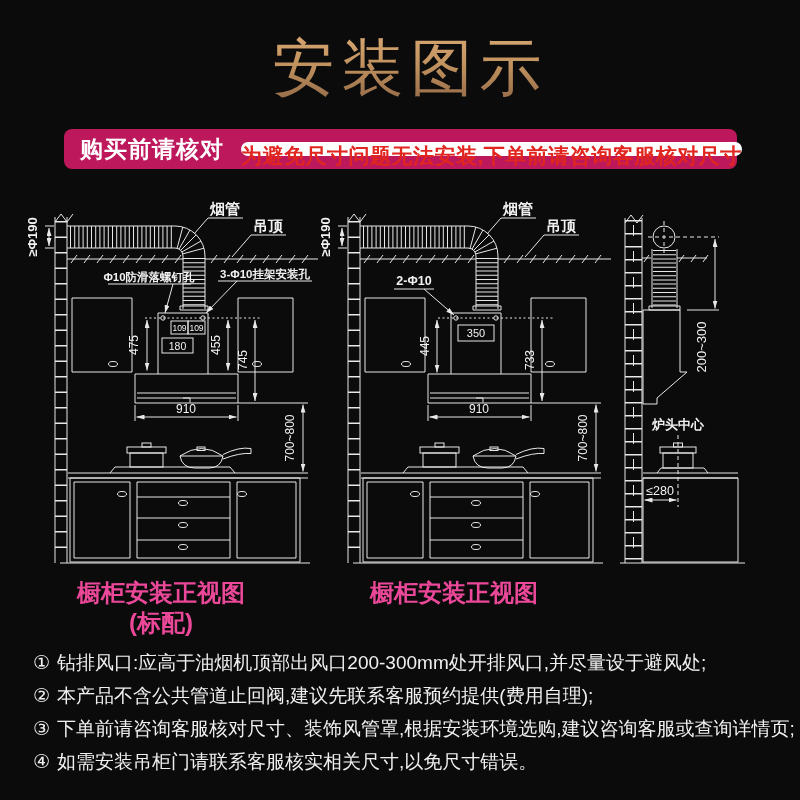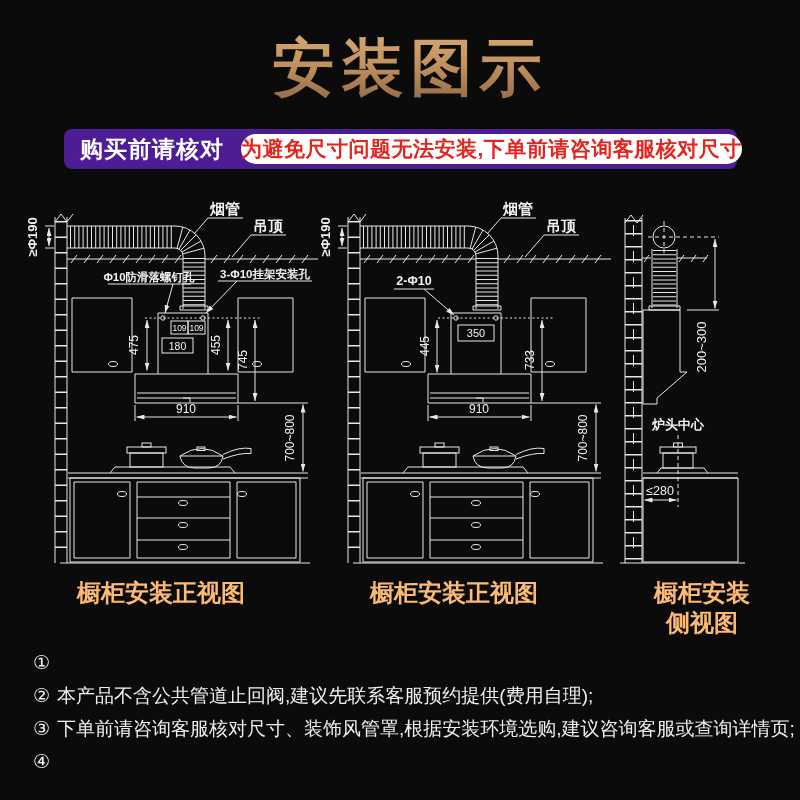--- a/index.html
+++ b/index.html
@@ -1,52 +1,52 @@
 <!DOCTYPE html>
 <html><head>
 <meta charset="utf-8">
 <style>
   html,body{margin:0;padding:0;background:#000;}
   #stage{position:relative;width:800px;height:800px;background:#0b0b0b;overflow:hidden;
          font-family:"Liberation Sans","DejaVu Sans",sans-serif;}
   
   #title{position:absolute;left:0;right:0;top:26px;text-align:center;
-         font-size:62px;font-weight:700;letter-spacing:7px;
+         font-size:62px;font-weight:400;letter-spacing:7px;
          background:linear-gradient(180deg,#dcab78 0%,#c2935f 45%,#8a6243 100%);
          -webkit-background-clip:text;background-clip:text;color:#bd8f5e;padding-left:21px;
          -webkit-text-fill-color:transparent;}
   
   #banner{position:absolute;left:64px;top:129px;width:673px;height:40px;border-radius:8px;
           display:flex;align-items:center;}
   #banner .left-label{flex:0 0 auto;padding:0 15px 0 16px;color:#fff;font-size:23px;font-weight:700;
           letter-spacing:1px;white-space:nowrap;}
-  #banner .pill{flex:1 1 auto;height:30px;margin:5px 6px 5px 2px;background:#fff;border-radius:15px;
-          display:flex;align-items:center;justify-content:center;}
+  #banner .pill{flex:1 1 auto;height:14px;margin:5px 6px 5px 2px;background:#fff;border-radius:15px;
+          display:flex;align-items:flex-start;justify-content:center;}
   #banner .pill span{font-size:21px;font-weight:700;white-space:nowrap;letter-spacing:0.5px;}
   
   svg.diag{position:absolute;overflow:visible;}
   svg text{fill:#f2f2f2;font-family:"Liberation Sans","DejaVu Sans",sans-serif;}
   svg text.lb{font-weight:700;}
   
-  .caption{position:absolute;top:578px;text-align:center;color:#fdba74;
+  .caption{position:absolute;top:578px;text-align:center;color:#ec4899;
            font-size:24px;font-weight:700;line-height:30px;}
   
   #notes{position:absolute;left:33px;top:646px;width:762px;}
   .note-row{display:flex;align-items:flex-start;height:33px;line-height:33px;color:#f0f0f0;
             font-size:19px;white-space:nowrap;}
   .note-num{flex:0 0 auto;margin-right:7px;}
 </style>
 </head>
 <body>
 
 <div id="stage">
 
   <div id="title">安装图示</div>
 
-  <div id="banner" style="background:#4c1d95">
+  <div id="banner" style="background:#be185d">
     <div class="left-label">购买前请核对</div>
     <div class="pill">
       <span style="color:#e1251f">为避免尺寸问题无法安装,下单前请咨询客服核对尺寸</span>
     </div>
   </div>
 
   <svg width="0" height="0" style="position:absolute">
     <defs>
       <marker id="ah" viewBox="0 0 8 5" refX="8" refY="2.5" markerWidth="8" markerHeight="5" orient="auto-start-reverse">
         <path d="M0,0L8,2.5L0,5Z" fill="#e8e8e8" stroke="none"></path>
@@ -177,39 +177,38 @@
       <line x1="29.5" y1="303" x2="61.5" y2="303" marker-start="url(#ah)" marker-end="url(#ah)"></line>
       <path d="M5,366 H130"></path>
     </g>
     <text x="91" y="150" font-size="13" text-anchor="middle" transform="rotate(-90 91 150)">200~300</text>
     <text class="lb" x="63" y="232" font-size="13" text-anchor="middle">炉头中心</text>
     <text x="45" y="298" font-size="12.5" text-anchor="middle">≤280</text>
   </svg>
 
   <div class="caption" style="left:25px;width:272px">
     <div>橱柜安装正视图</div>
+    <div>(标配)</div>
   </div>
   <div class="caption" style="left:318px;width:272px">
     <div>橱柜安装正视图</div>
   </div>
-  <div class="caption" style="left:612px;width:180px">
-    <div>橱柜安装</div>
-    <div>侧视图</div>
-  </div>
 
   <div id="notes">
     <div class="note-row">
       <span class="note-num">①</span>
+      <span>钻排风口:应高于油烟机顶部出风口200-300mm处开排风口,并尽量设于避风处;</span>
     </div>
     <div class="note-row">
       <span class="note-num">②</span>
       <span>本产品不含公共管道止回阀,建议先联系客服预约提供(费用自理);</span>
     </div>
     <div class="note-row">
       <span class="note-num">③</span>
       <span>下单前请咨询客服核对尺寸、装饰风管罩,根据安装环境选购,建议咨询客服或查询详情页;</span>
     </div>
     <div class="note-row">
       <span class="note-num">④</span>
+      <span>如需安装吊柜门请联系客服核实相关尺寸,以免尺寸错误。</span>
     </div>
   </div>
 
 </div>
 
 </body></html>

